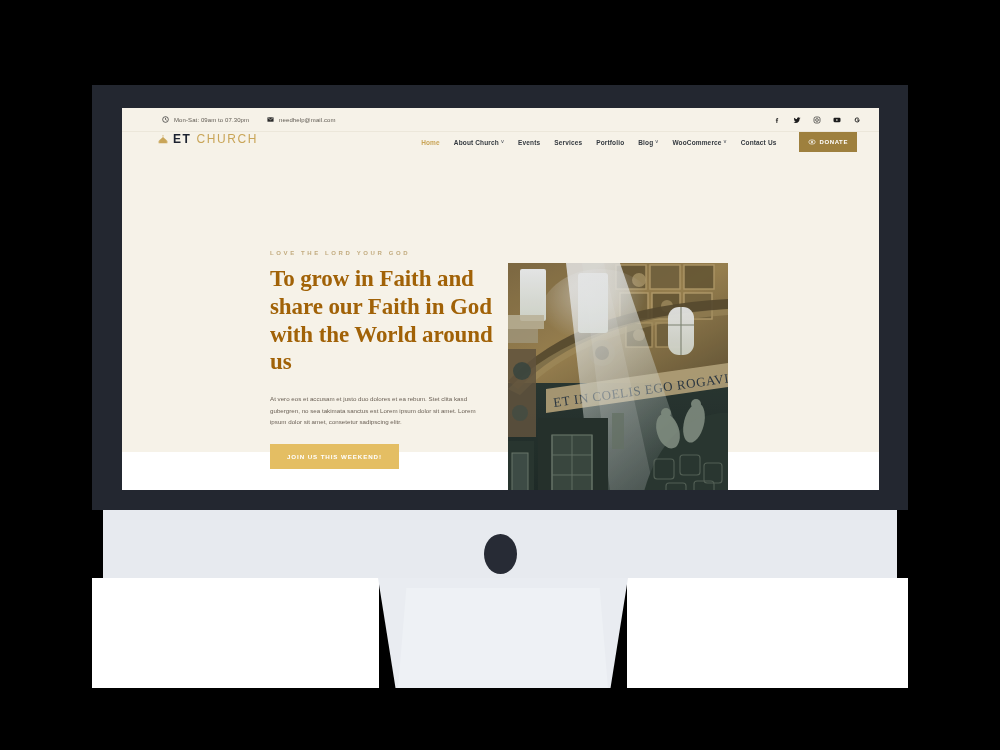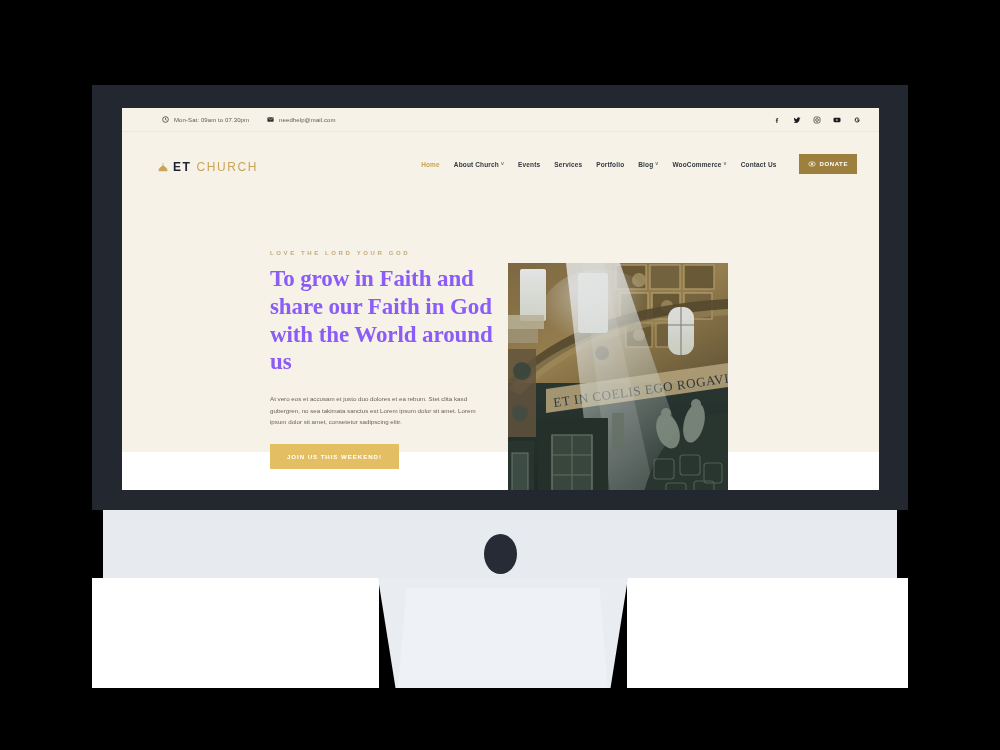--- a/index.html
+++ b/index.html
@@ -90,21 +90,21 @@
   .tb-icon { width: 7px; height: 7px; display: inline-block; color: #2a2a2a; }
   .tb-icon svg { width: 7px; height: 7px; display: block; }
   .socials { display: flex; align-items: center; gap: 12px; }
   .soc { width: 8px; height: 8px; color: #1d1d1d; display: block; }
   .soc svg { width: 8px; height: 8px; display: block; }
 
   .header {
     height: 42px;
     background: #f6f2e8;
     display: flex;
-    align-items: flex-end;
+    align-items: flex-start;
     padding: 0 22px 0 36px;
   }
   .logo { display: flex; align-items: center; gap: 5px; }
   .logo-icon { width: 10px; height: 10px; color: #c9a558; }
   .logo-icon svg { width: 10px; height: 10px; display: block; }
   .logo-text { font-size: 12px; letter-spacing: 1.6px; font-weight: 700; }
   .logo-et { color: #1c2230; }
   .logo-church { color: #c9a558; font-weight: 500; }
 
   .nav { margin-left: auto; display: flex; align-items: center; gap: 14px; }
@@ -140,21 +140,21 @@
   .hero-inner { display: flex; }
   .hero-left { width: 228px; padding-top: 76px; }
   .eyebrow {
     font-size: 6px; color: #c2ab7e; letter-spacing: 2.6px;
     font-weight: 600; margin-bottom: 9px;
   }
   .hero-title {
     font-family: "Liberation Serif", serif;
     font-size: 23px;
     line-height: 1.21;
-    color: #8b5cf6;
+    color: #a16207;
     font-weight: 700;
     letter-spacing: -0.1px;
     margin-bottom: 17px;
   }
   .hero-para {
     font-size: 6.2px;
     line-height: 1.85;
     color: #6c6257;
     width: 218px;
     margin-bottom: 16px;

